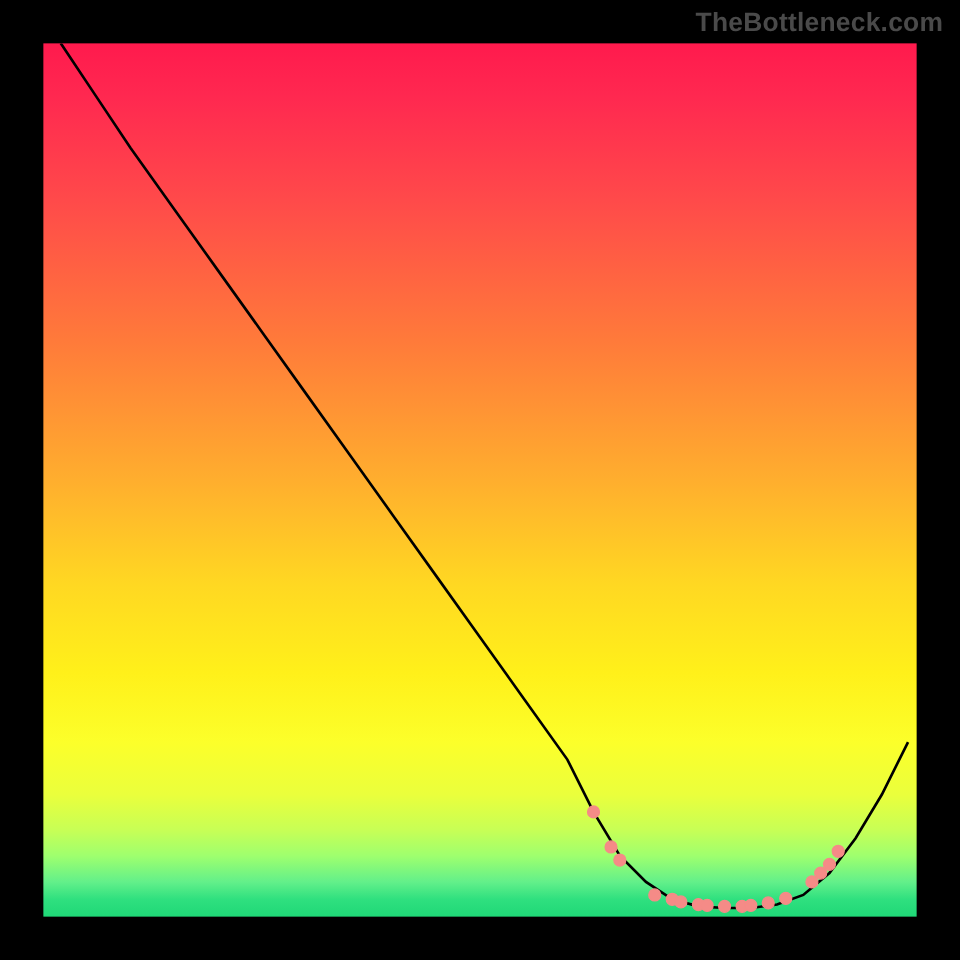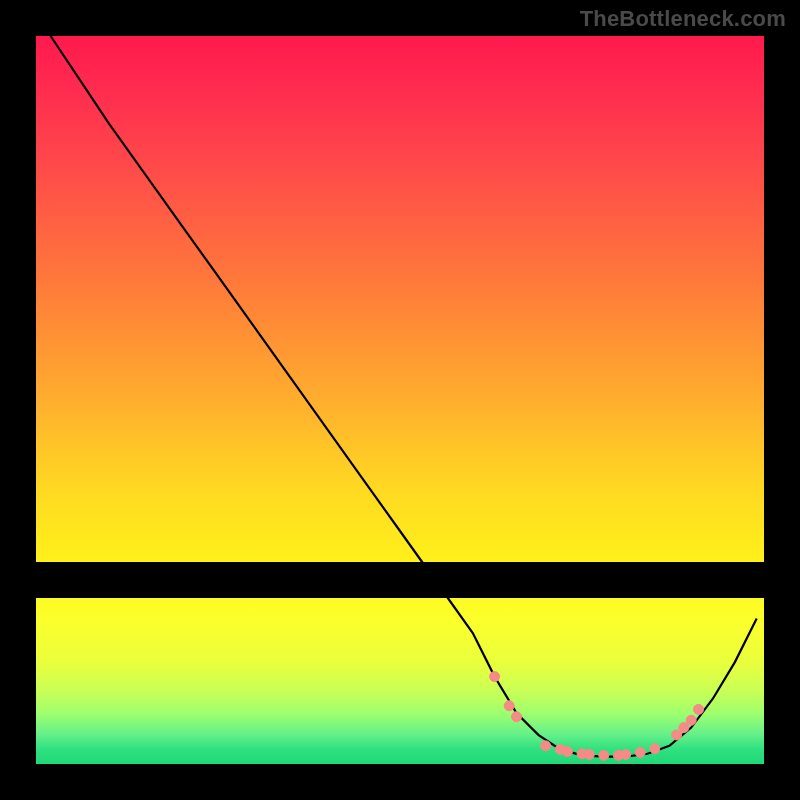--- a/index.html
+++ b/index.html
@@ -7,21 +7,21 @@
     padding: 0;
     width: 800px;
     height: 800px;
     background: #000;
     overflow: hidden;
     font-family: Arial, Helvetica, sans-serif;
   }
   .frame {
     position: relative;
     width: 800px;
-    height: 598px;
+    height: 800px;
     background: #000;
   }
   .watermark {
     position: absolute;
     top: 6px;
     right: 14px;
     color: #4a4a4a;
     font-size: 22px;
     font-weight: 600;
     letter-spacing: 0.2px;

